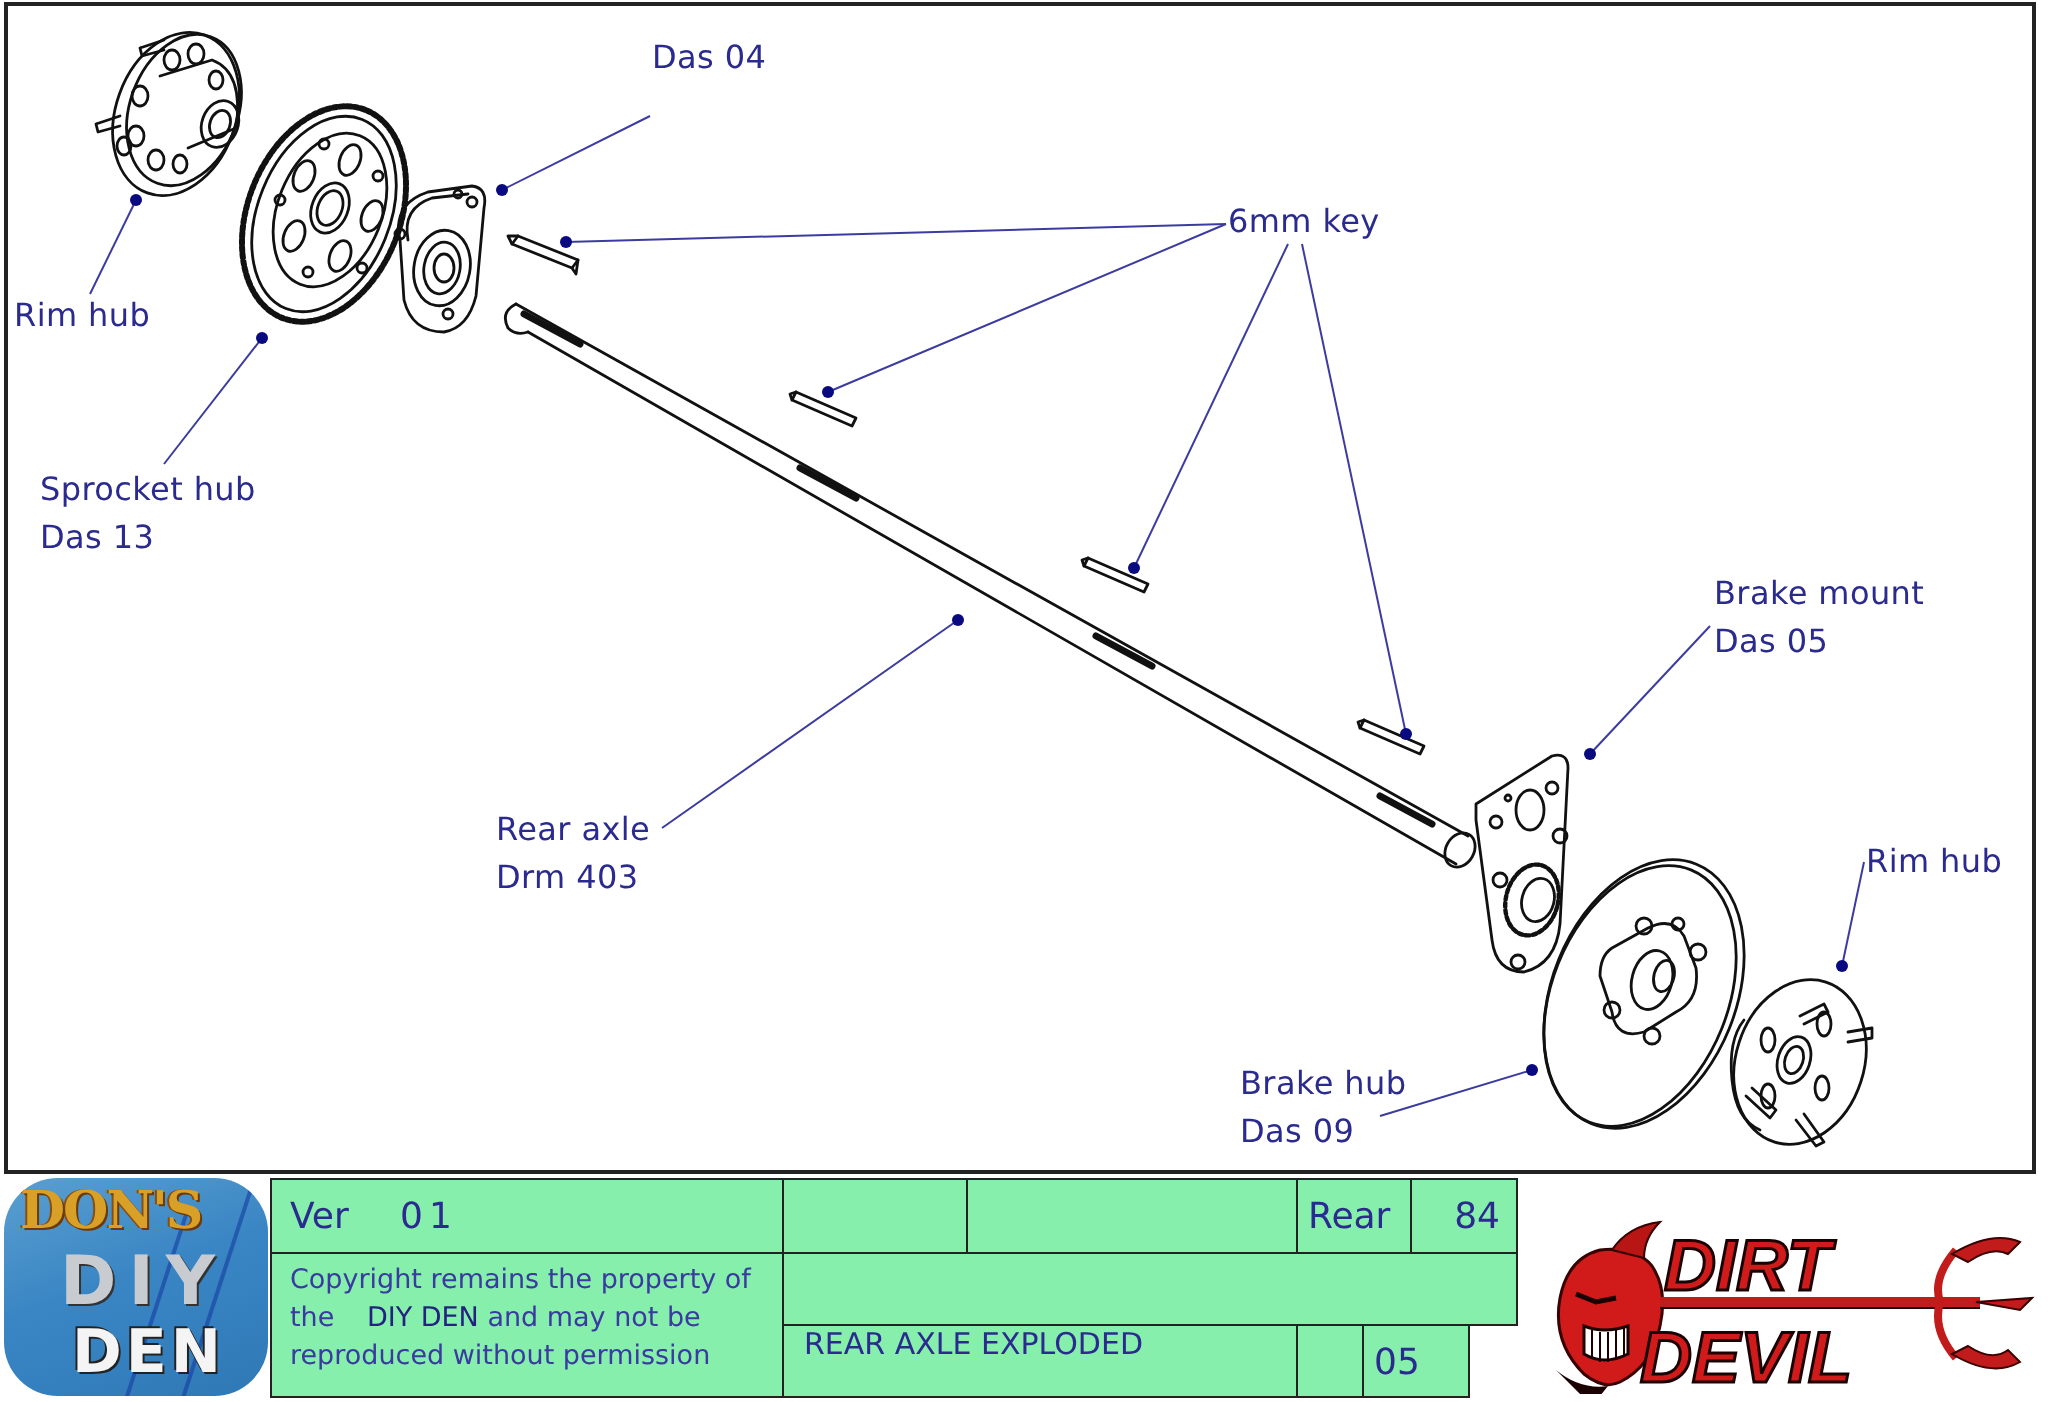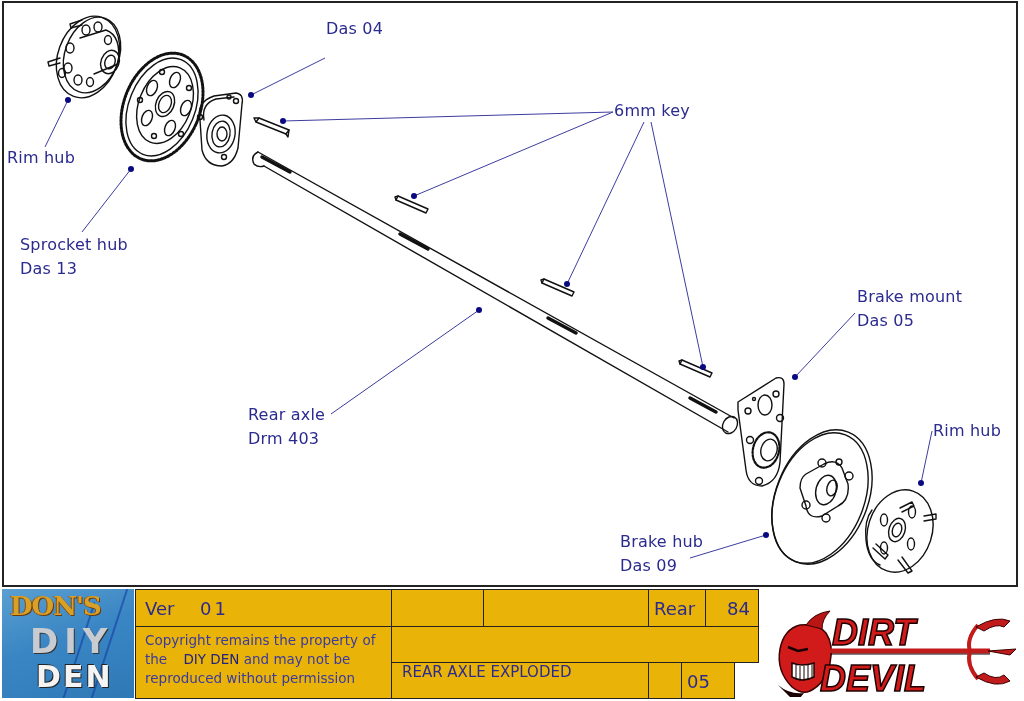--- a/index.html
+++ b/index.html
@@ -5,33 +5,33 @@
   html, body { margin: 0; padding: 0; background: #ffffff; }
   body { width: 1024px; height: 701px; position: relative; overflow: hidden;
          font-family: "DejaVu Sans", sans-serif; }
   .sheet { position: absolute; left: 2px; top: 1px; width: 1016px; height: 586px;
            border: 2px solid #222; box-sizing: border-box; background: #fff; }
   svg.drawing { position: absolute; left: 0; top: 0; width: 1024px; height: 701px; }
   .lbl { position: absolute; color: #2b2b8f; font-size: 16px; line-height: 24px;
          font-family: "DejaVu Sans", sans-serif; white-space: nowrap; letter-spacing: 0.2px; }
   .logo-dons { position: absolute; left: 2px; top: 589px; width: 132px; height: 109px;
                background: linear-gradient(160deg, #5a9fd0 0%, #3a86c4 45%, #2f78b6 100%);
-               overflow: hidden; }
+               overflow: hidden; border-radius: 27px; }
   .logo-dons .w1 { position: absolute; left: 8px; top: 2px; font-family: "DejaVu Serif", serif;
                    font-weight: bold; font-size: 26px; color: #d9a028; letter-spacing: -1px;
                    text-shadow: 1px 1px 0 #6b3a0b, -1px 0 0 #8a4d10; }
   .logo-dons .w2 { position: absolute; left: 28px; top: 32px; font-family: "DejaVu Sans", sans-serif;
                    font-weight: bold; font-size: 34px; color: #c8ccd0; letter-spacing: 6px;
                    text-shadow: 1px 1px 0 #333; }
   .logo-dons .w3 { position: absolute; left: 34px; top: 70px; font-family: "DejaVu Sans", sans-serif;
                    font-weight: bold; font-size: 30px; color: #f4f4f4; letter-spacing: 2px;
                    text-shadow: 1px 1px 0 #222, -1px -1px 0 #222; }
   .logo-dons .streak { position: absolute; width: 2px; height: 140px; background: rgba(20,60,160,0.6);
                        transform: rotate(18deg); }
-  .cell { position: absolute; border: 1.5px solid #222; box-sizing: border-box; background: #eab308; }
+  .cell { position: absolute; border: 1.5px solid #222; box-sizing: border-box; background: #86efac; }
   .cell-text { position: absolute; color: #2b2b8f; font-family: "DejaVu Sans", sans-serif; white-space: nowrap; }
   .copyright { font-size: 13.5px; line-height: 19px; color: #3a3aa0; }
   .copyright b { color: #23237f; font-weight: normal; padding-left: 12px; }
   .logo-dd { position: absolute; left: 770px; top: 605px; width: 250px; height: 92px; }
 </style>
 </head>
 <body>
 
 <div class="sheet"></div>
 

